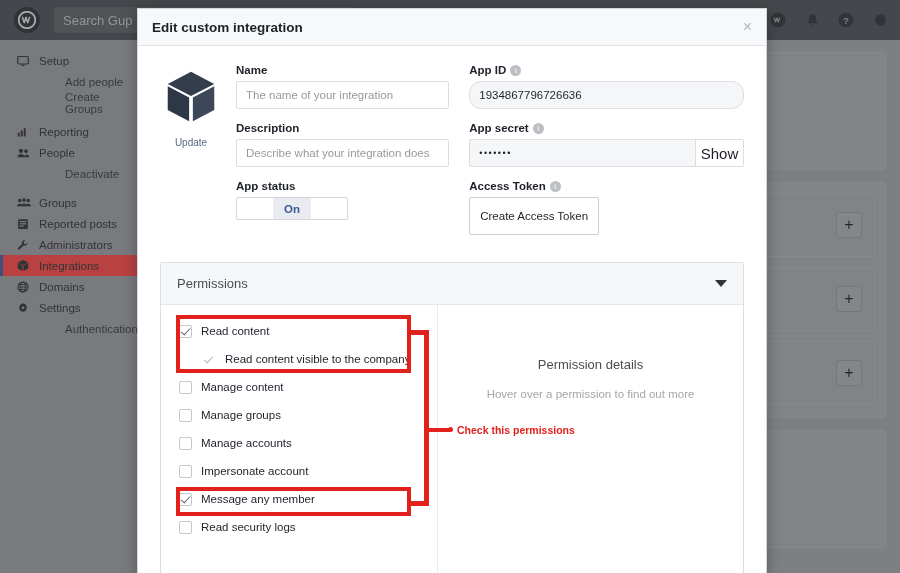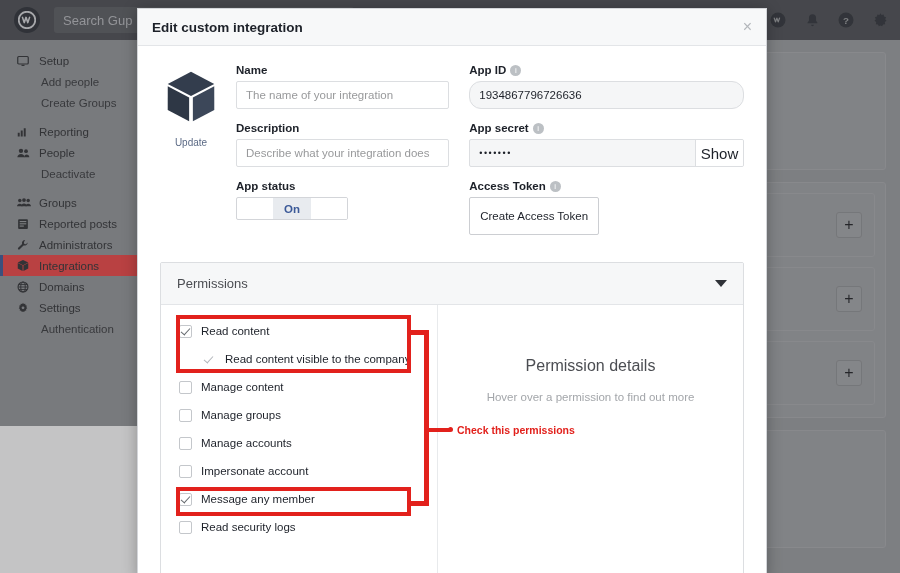--- a/index.html
+++ b/index.html
@@ -33,30 +33,30 @@
     color: #b9bbbf; font-size: 13px;
   }
   .topbar-icons {
     position: absolute; right: 10px; top: 0; height: 40px;
     display: flex; align-items: center; gap: 14px;
   }
   .tb-ico { width: 20px; height: 20px; color: #2f3238; display: flex; align-items: center; justify-content: center; }
   .tb-ico svg { display: block; }
 
   .sidebar {
-    position: absolute; top: 40px; left: 0; width: 140px; height: 386px;
+    position: absolute; top: 40px; left: 0; width: 140px; height: 533px;
     background: #939598; padding-top: 10px;
   }
   .side-item {
     display: flex; align-items: center; height: 21px;
     padding-left: 17px; color: #2e3033; font-size: 11.5px;
     position: relative;
   }
   .side-item .s-ico { width: 22px; display: flex; align-items: center; color: #2e3033; }
-  .side-item.sub { padding-left: 41px; color: #37393c; }
+  .side-item.sub { padding-left: 65px; color: #37393c; }
   .side-item.active { background: #ef4444; }
   .side-item.active::before {
     content: ""; position: absolute; left: 0; top: 0; bottom: 0; width: 3px; background: #3b5998;
   }
   .side-gap { height: 8px; }
 
   .content-area {
     position: absolute; top: 40px; left: 140px; right: 0; bottom: 0;
     background: #9a9c9f; padding: 12px 14px;
   }
@@ -162,21 +162,21 @@
     border: solid #666a6f; border-width: 0 1.6px 1.6px 0; transform: rotate(42deg);
   }
   .check-plain {
     width: 13px; height: 13px; margin-right: 9px; position: relative; flex: none;
   }
   .check-plain::after {
     content: ""; position: absolute; left: 3px; top: 1px; width: 4px; height: 8px;
     border: solid #b3b6bb; border-width: 0 1.6px 1.6px 0; transform: rotate(42deg);
   }
   .perm-details { flex: 1; padding: 52px 14px 0 14px; text-align: center; }
-  .pd-title { font-size: 16px; color: #4b4d52; margin-bottom: 16px; }
+  .pd-title { font-size: 13px; color: #4b4d52; margin-bottom: 16px; }
   .pd-sub { font-size: 11.5px; color: #a3a6aa; }
 
   
   .anno { position: absolute; pointer-events: none; }
   .hl-box { border: 4px solid #e2211c; }
   .red-line { background: #e2211c; position: absolute; }
   .anno-label {
     position: absolute; color: #e2211c; font-size: 10.5px; font-weight: bold;
     font-family: "Liberation Sans", sans-serif;
   }

